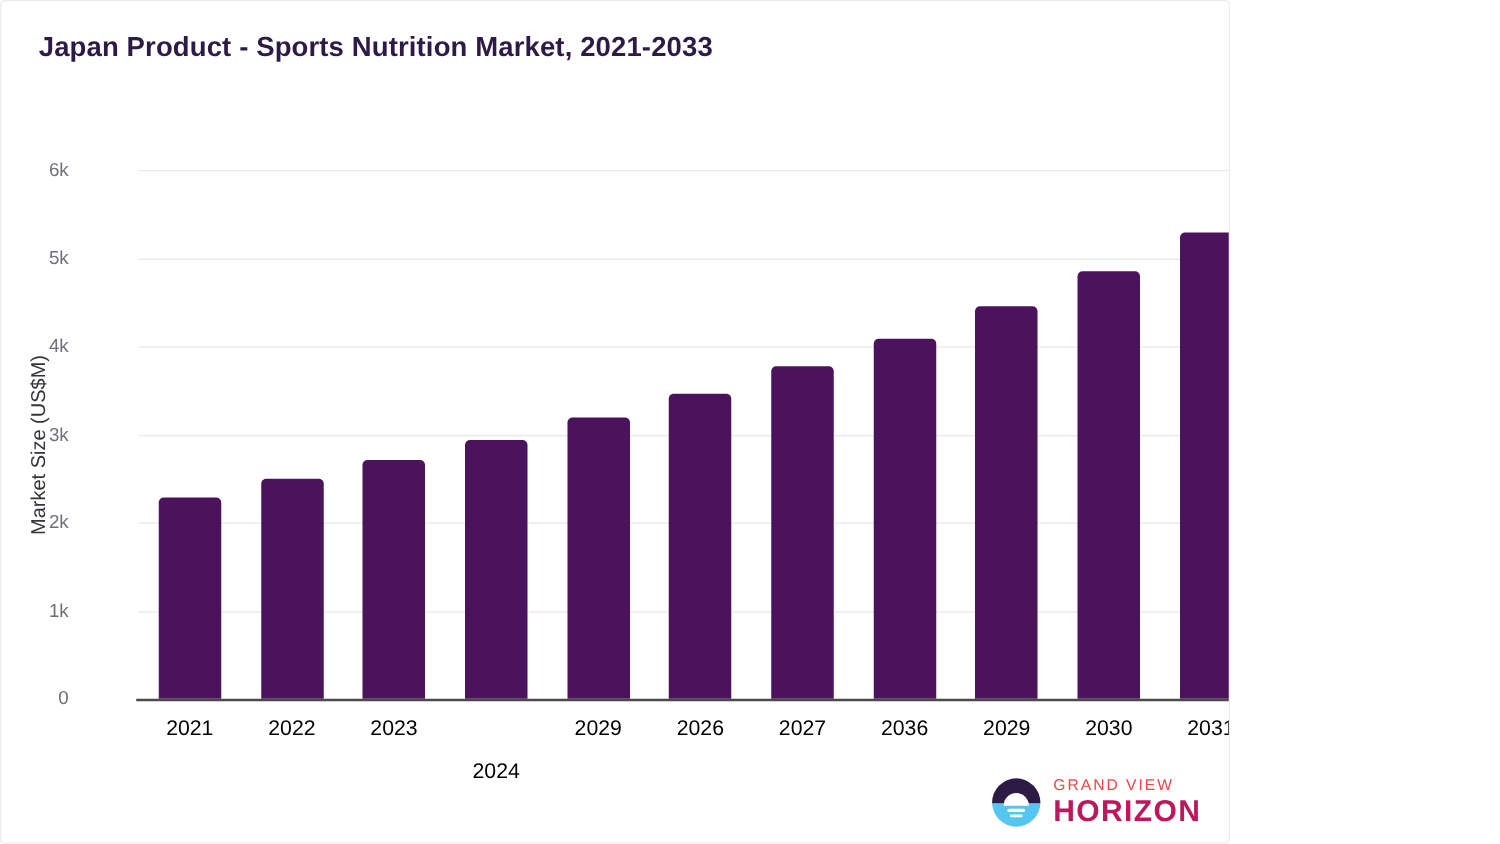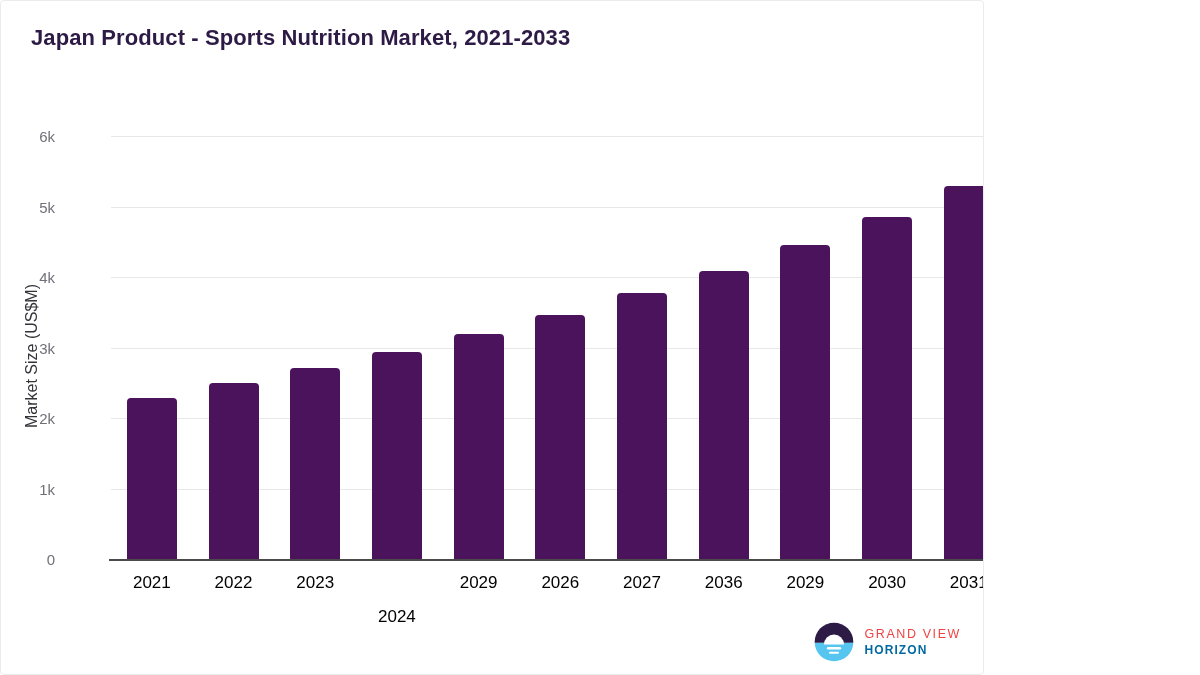--- a/index.html
+++ b/index.html
@@ -124,23 +124,23 @@
   }
   #logo-mark { width: 42px; height: 42px; display: block; }
   #logo-text { display: flex; flex-direction: column; line-height: 1; }
   #logo-top {
     font-size: 12.5px;
     letter-spacing: 1.6px;
     color: #ef4444;
     font-weight: normal;
   }
   #logo-bottom {
-    font-size: 12px;
+    font-size: 24px;
     letter-spacing: 1.1px;
-    color: #0369a1;
+    color: #be185d;
     font-weight: bold;
     margin-top: 3px;
   }
 </style>
 </head>
 <body>
 
 <div id="frame">
 
   <div id="chart-title">Japan Product - Sports Nutrition Market, 2021-2033</div>

